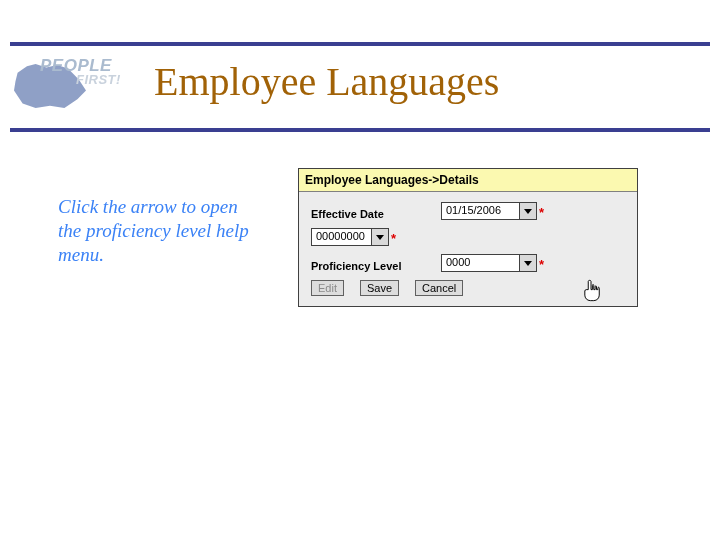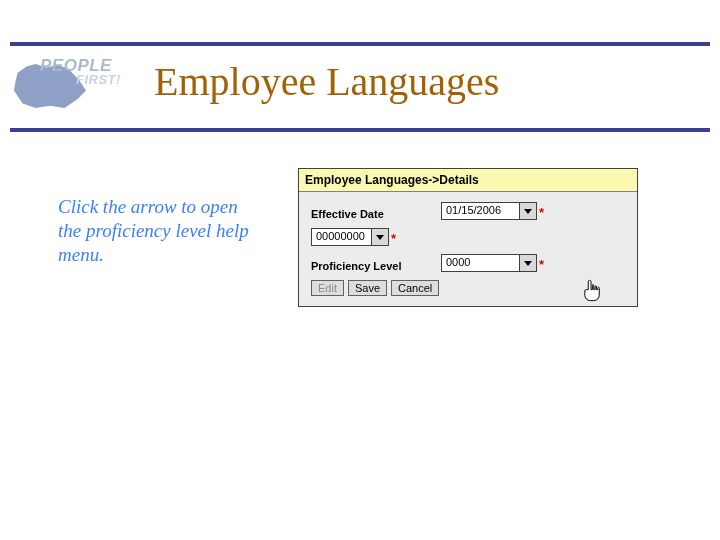--- a/index.html
+++ b/index.html
@@ -154,21 +154,21 @@
     border-top: 5px solid #000;
   }
   .star {
     color: #dd0000;
     font-weight: bold;
     font-size: 13px;
     margin-left: 2px;
   }
   .button-row {
     display: flex;
-    gap: 4px;
+    gap: 16px;
     margin-top: 6px;
   }
   .pbtn {
     font-family: Verdana, Tahoma, Arial, sans-serif;
     font-size: 11px;
     padding: 1px 6px;
     background: #ddd;
     border: 1px solid #606060;
     cursor: pointer;
   }

